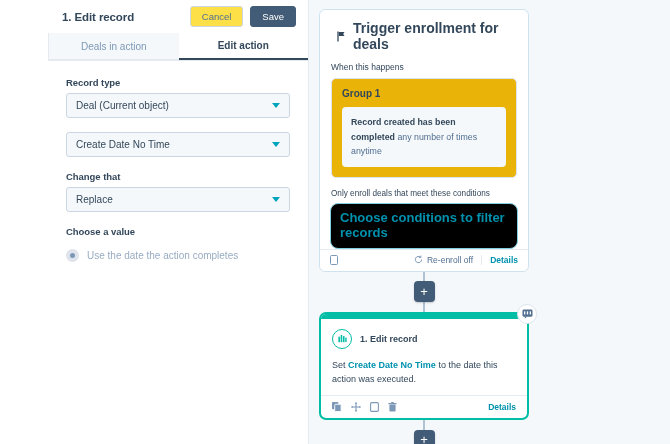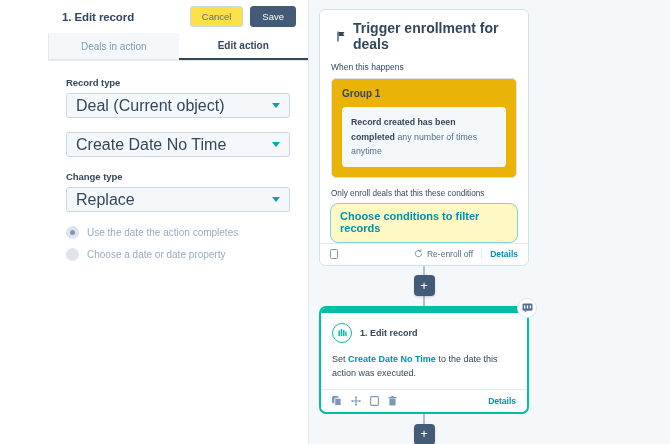--- a/index.html
+++ b/index.html
@@ -56,21 +56,21 @@
   .field-label {
     font-size: 9.5px; font-weight: bold; color: #33475b;
     margin-bottom: 5px; letter-spacing: -0.05px;
   }
   .select {
     height: 25px; background: #f5f8fa; border: 1px solid #cbd6e2;
     border-radius: 3px; display: flex; align-items: center;
     padding: 0 9px; cursor: pointer; position: relative;
   }
   .select-value {
-    font-size: 16px; color: #33475b; flex: 1;
+    font-size: 10px; color: #33475b; flex: 1;
     overflow: hidden; text-overflow: ellipsis; white-space: nowrap;
   }
   .caret {
     width: 0; height: 0; border-left: 4px solid transparent;
     border-right: 4px solid transparent; border-top: 5px solid #00a4bd;
     flex: none;
   }
 
   .radio-group { margin-top: 12px; }
   .radio-row {
@@ -140,22 +140,22 @@
   .filter-box {
     background: #f5f8fa; border-radius: 4px; padding: 8px 9px;
     font-size: 8.8px; color: #33475b; line-height: 1.65;
   }
   .filter-box b { font-weight: bold; }
   .filter-box .muted { color: #506e91; }
 
   .only-enroll { font-size: 8.2px; color: #33475b; margin-bottom: 5px; }
   .cond-input {
     border: 1px solid #7fd1de; border-radius: 8px;
-    padding: 6px 9px 8px 9px; font-size: 11px; font-weight: bold;
-    color: #0091ae; background: #fef9c3; cursor: pointer;
+    padding: 6px 9px 8px 9px; font-size: 13px; font-weight: bold;
+    color: #0091ae; background: #000000; cursor: pointer;
     margin: 0 -1px;
   }
 
   .card-footer {
     display: flex; align-items: center; height: 22px;
     border-top: 1px solid #e5eaf0; padding: 0 10px;
     background: #fff; border-radius: 0 0 6px 6px;
   }
   .card-footer .spacer { flex: 1; }
   .reenroll {
@@ -241,36 +241,33 @@
       </div>
 
       <div class="field">
         <div class="select">
           <div class="select-value">Create Date No Time</div>
           <div class="caret"></div>
         </div>
       </div>
 
       <div class="field">
-        <div class="field-label">Change type</div>
+        <div class="field-label">Change that</div>
         <div class="select">
           <div class="select-value">Replace</div>
           <div class="caret"></div>
         </div>
       </div>
 
       <div class="field">
+        <div class="field-label">Choose a value</div>
         <div class="radio-group">
           <div class="radio-row">
             <div class="radio checked"></div>
             <div class="radio-label">Use the date the action completes</div>
-          </div>
-          <div class="radio-row">
-            <div class="radio"></div>
-            <div class="radio-label">Choose a date or date property</div>
           </div>
         </div>
       </div>
 
     </div>
   </div>
 
   <div class="canvas">
     <div class="flow">
 
@@ -287,21 +284,21 @@
 
         <div class="when-label">When this happens</div>
 
         <div class="group-box">
           <div class="group-title">Group 1</div>
           <div class="filter-box">
             <b>Record created has been completed</b><span class="muted"> any number of times anytime</span>
           </div>
         </div>
 
-        <div class="only-enroll">Only enroll deals that this these conditions</div>
+        <div class="only-enroll">Only enroll deals that meet these conditions</div>
         <div class="cond-input">Choose conditions to filter records</div>
 
         <div class="card-footer" style="margin:0 -11px;">
           <span class="icon-btn">
             <svg width="8" height="10" viewBox="0 0 8 10">
               <rect x="0.5" y="0.5" width="7" height="9" rx="1" fill="none" stroke="#7c98b6" stroke-width="1"></rect>
             </svg>
           </span>
           <div class="spacer"></div>
           <div class="reenroll">

